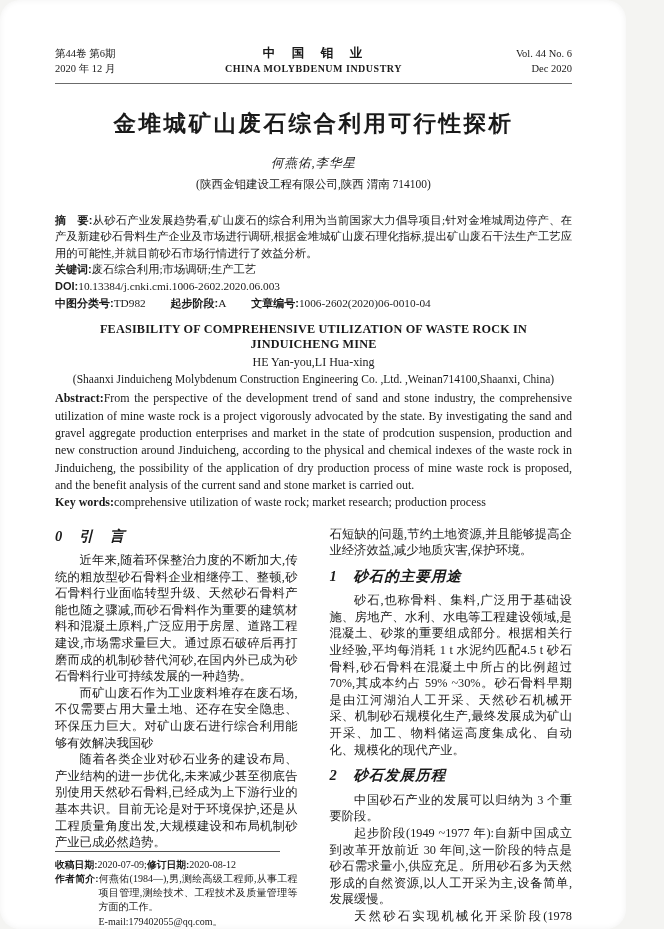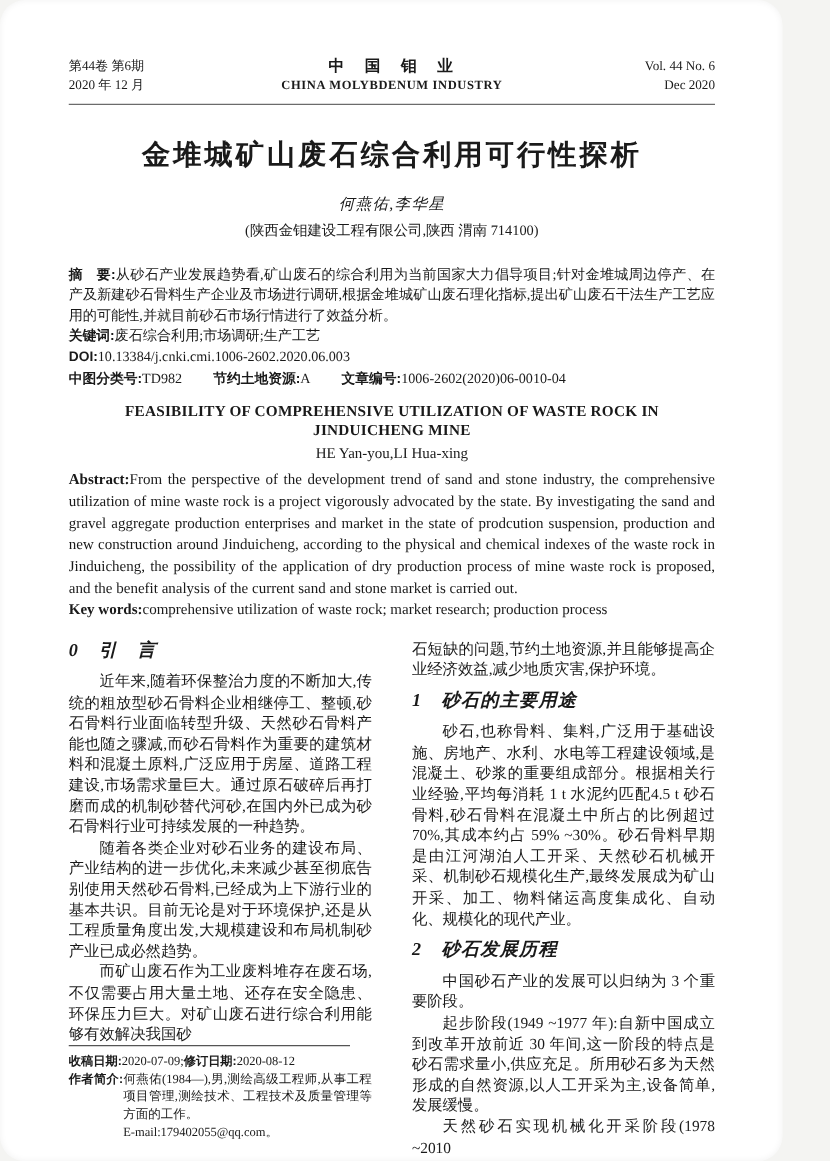--- a/index.html
+++ b/index.html
@@ -87,35 +87,36 @@
   <hr class="header-rule">
 
   <h1 class="title-cn">金堆城矿山废石综合利用可行性探析</h1>
   <div class="authors-cn">何燕佑,李华星</div>
   <div class="affiliation-cn">(陕西金钼建设工程有限公司,陕西 渭南 714100)</div>
 
   <div class="meta-block">
     <p class="abstract-cn"><b>摘　要:</b><span>从砂石产业发展趋势看,矿山废石的综合利用为当前国家大力倡导项目;针对金堆城周边停产、在产及新建砂石骨料生产企业及市场进行调研,根据金堆城矿山废石理化指标,提出矿山废石干法生产工艺应用的可能性,并就目前砂石市场行情进行了效益分析。</span></p>
     <p class="keywords-cn"><b>关键词:</b><span>废石综合利用;市场调研;生产工艺</span></p>
     <p class="doi-line"><b>DOI:</b><span>10.13384/j.cnki.cmi.1006-2602.2020.06.003</span></p>
-    <p class="cls-line"><b>中图分类号:</b><span>TD982</span><span class="cls-gap"></span><b>节约土地资源:</b><span>A</span><span class="cls-gap"></span><b>文章编号:</b><span>1006-2602(2020)06-0010-04</span></p>
+    <p class="cls-line"><b>中图分类号:</b><span>TD982</span><span class="cls-gap"></span><b>起步阶段:</b><span>A</span><span class="cls-gap"></span><b>文章编号:</b><span>1006-2602(2020)06-0010-04</span></p>
   </div>
 
   <div class="title-en">FEASIBILITY OF COMPREHENSIVE UTILIZATION OF WASTE ROCK IN JINDUICHENG MINE</div>
   <div class="authors-en">HE Yan-you,LI Hua-xing</div>
+  <div class="affiliation-en">(Shaanxi Jinduicheng Molybdenum Construction Engineering Co. ,Ltd. ,Weinan714100,Shaanxi, China)</div>
   <p class="abstract-en"><b>Abstract:</b><span>From the perspective of the development trend of sand and stone industry, the comprehensive utilization of mine waste rock is a project vigorously advocated by the state. By investigating the sand and gravel aggregate production enterprises and market in the state of prodcution suspension, production and new construction around Jinduicheng, according to the physical and chemical indexes of the waste rock in Jinduicheng, the possibility of the application of dry production process of mine waste rock is proposed, and the benefit analysis of the current sand and stone market is carried out.</span></p>
   <p class="keywords-en"><b>Key words:</b><span>comprehensive utilization of waste rock; market research; production process</span></p>
 
   <div class="columns">
 
     <div class="col col-left">
       <h2 class="sec-heading first">0　引　言</h2>
       <p class="indent">近年来,随着环保整治力度的不断加大,传统的粗放型砂石骨料企业相继停工、整顿,砂石骨料行业面临转型升级、天然砂石骨料产能也随之骤减,而砂石骨料作为重要的建筑材料和混凝土原料,广泛应用于房屋、道路工程建设,市场需求量巨大。通过原石破碎后再打磨而成的机制砂替代河砂,在国内外已成为砂石骨料行业可持续发展的一种趋势。</p>
+      <p class="indent">而矿山废石作为工业废料堆存在废石场,不仅需要占用大量土地、还存在安全隐患、环保压力巨大。对矿山废石进行综合利用能够有效解决我国砂</p>
       <p class="indent">随着各类企业对砂石业务的建设布局、产业结构的进一步优化,未来减少甚至彻底告别使用天然砂石骨料,已经成为上下游行业的基本共识。目前无论是对于环境保护,还是从工程质量角度出发,大规模建设和布局机制砂产业已成必然趋势。</p>
-      <p class="indent">而矿山废石作为工业废料堆存在废石场,不仅需要占用大量土地、还存在安全隐患、环保压力巨大。对矿山废石进行综合利用能够有效解决我国砂</p>
 
       <div class="footnote">
         <hr class="footnote-rule">
         <p><b>收稿日期:</b><span>2020-07-09;</span><b>修订日期:</b><span>2020-08-12</span></p>
         <p class="fn-bio"><b>作者简介:</b><span>何燕佑(1984—),男,测绘高级工程师,从事工程项目管理,测绘技术、工程技术及质量管理等方面的工作。</span></p>
         <p class="fn-email">E-mail:179402055@qq.com。</p>
       </div>
     </div>
 
     <div class="col col-right">

